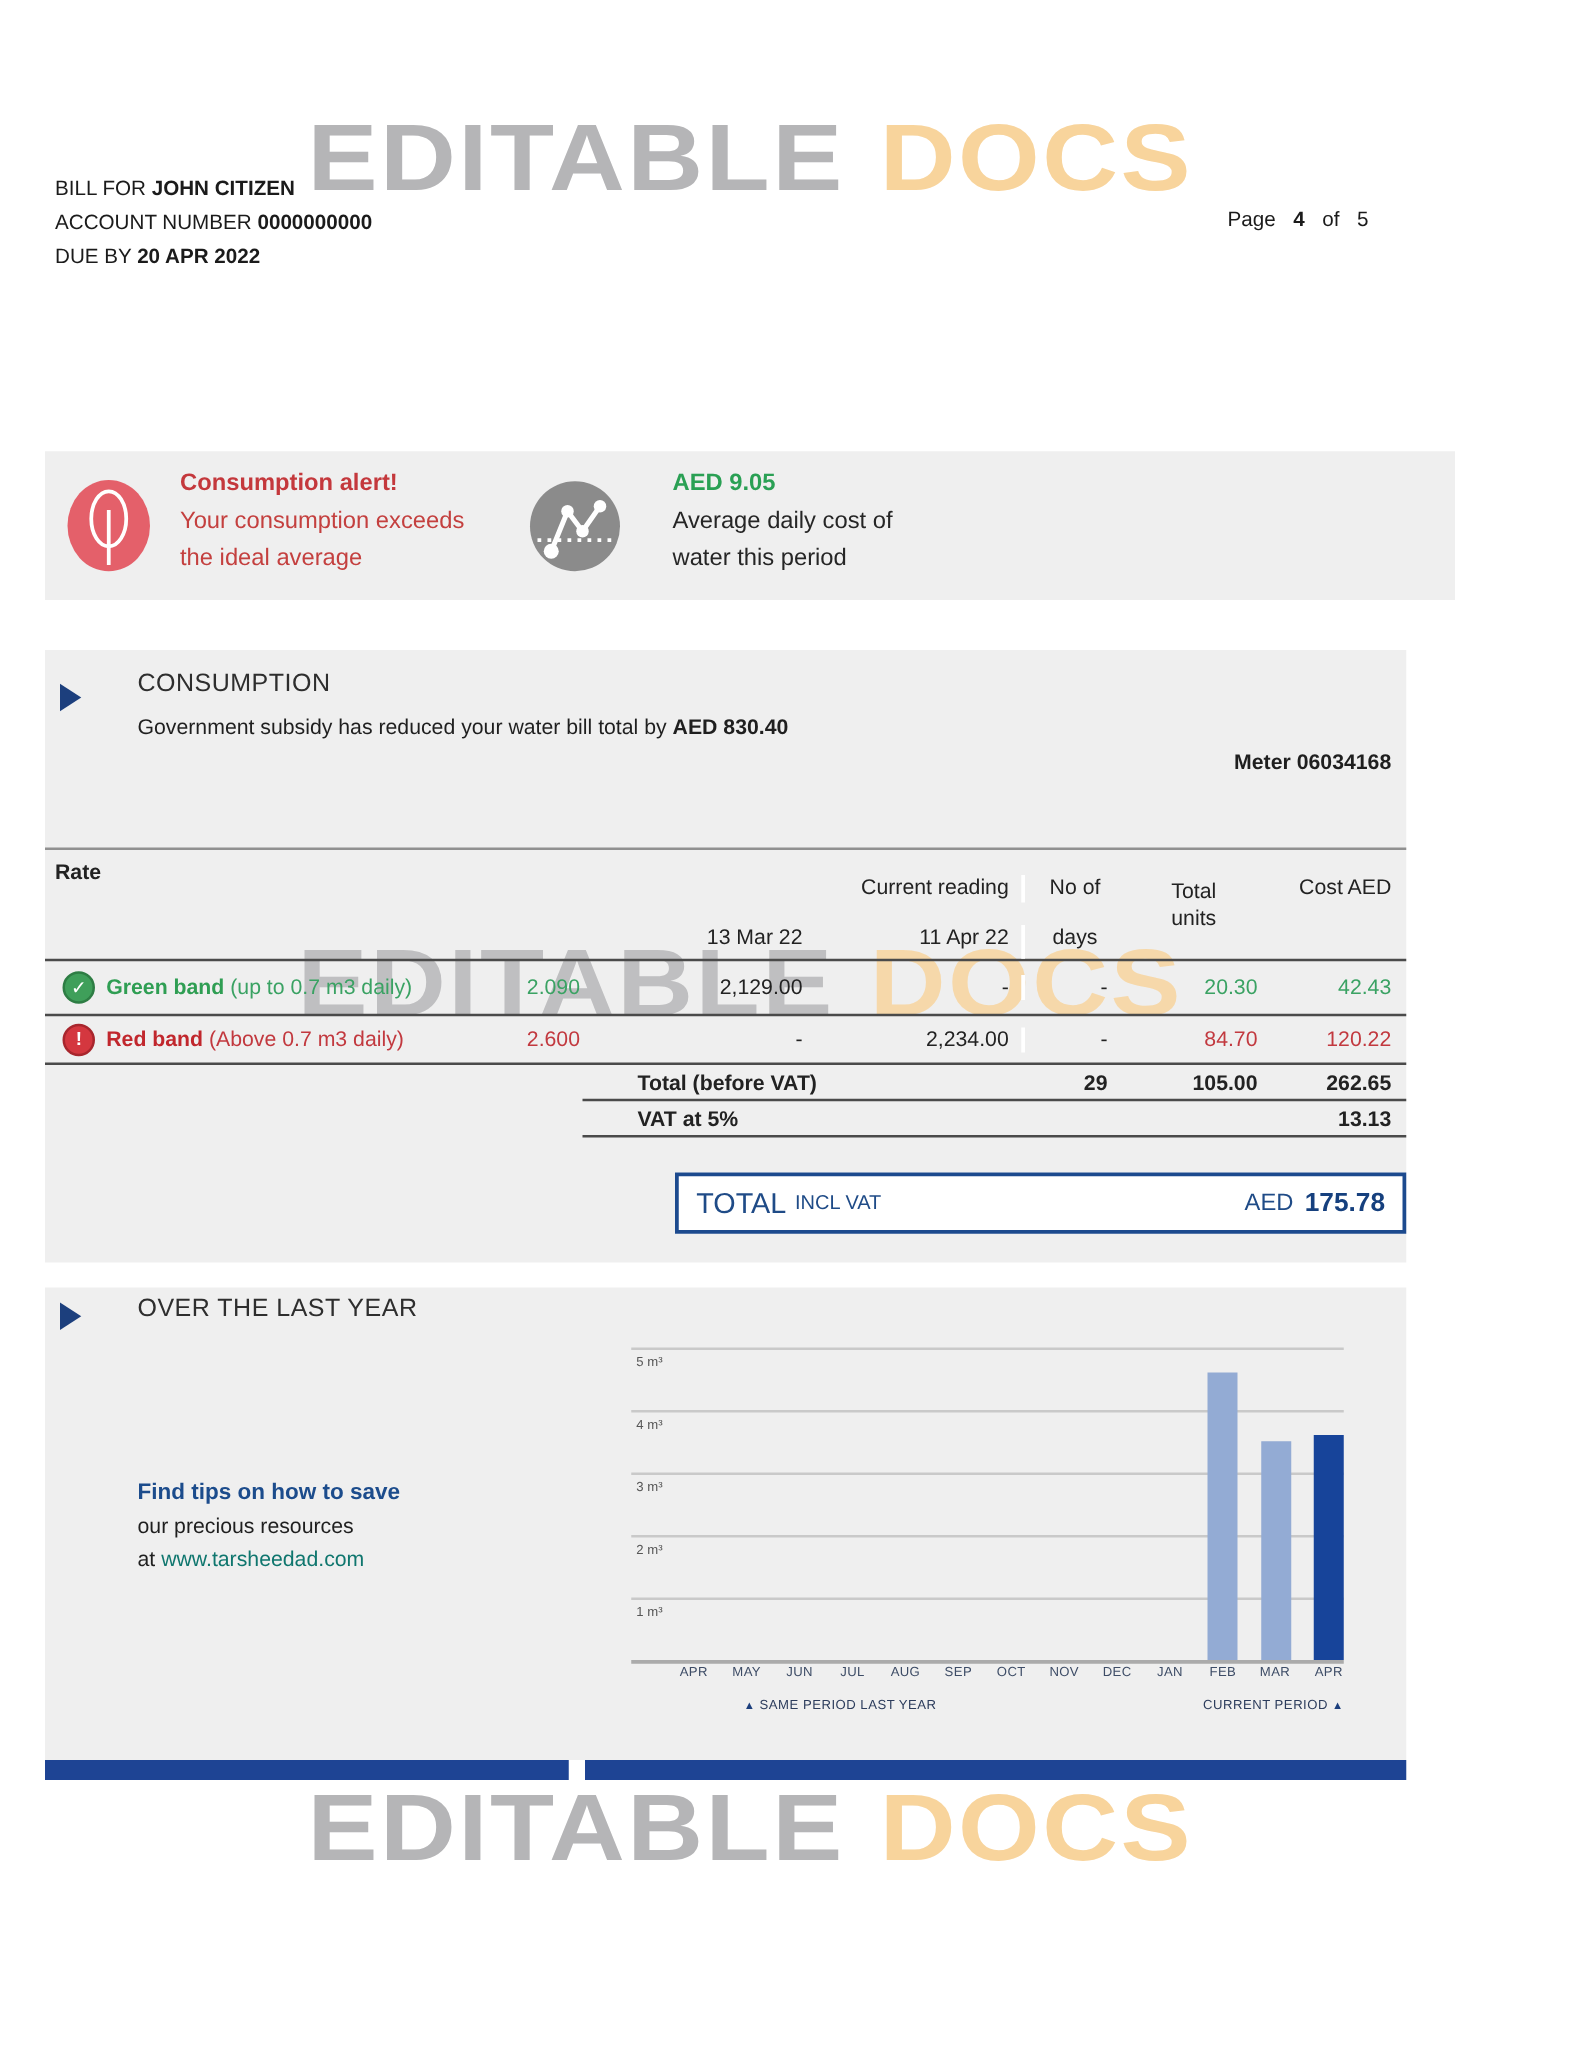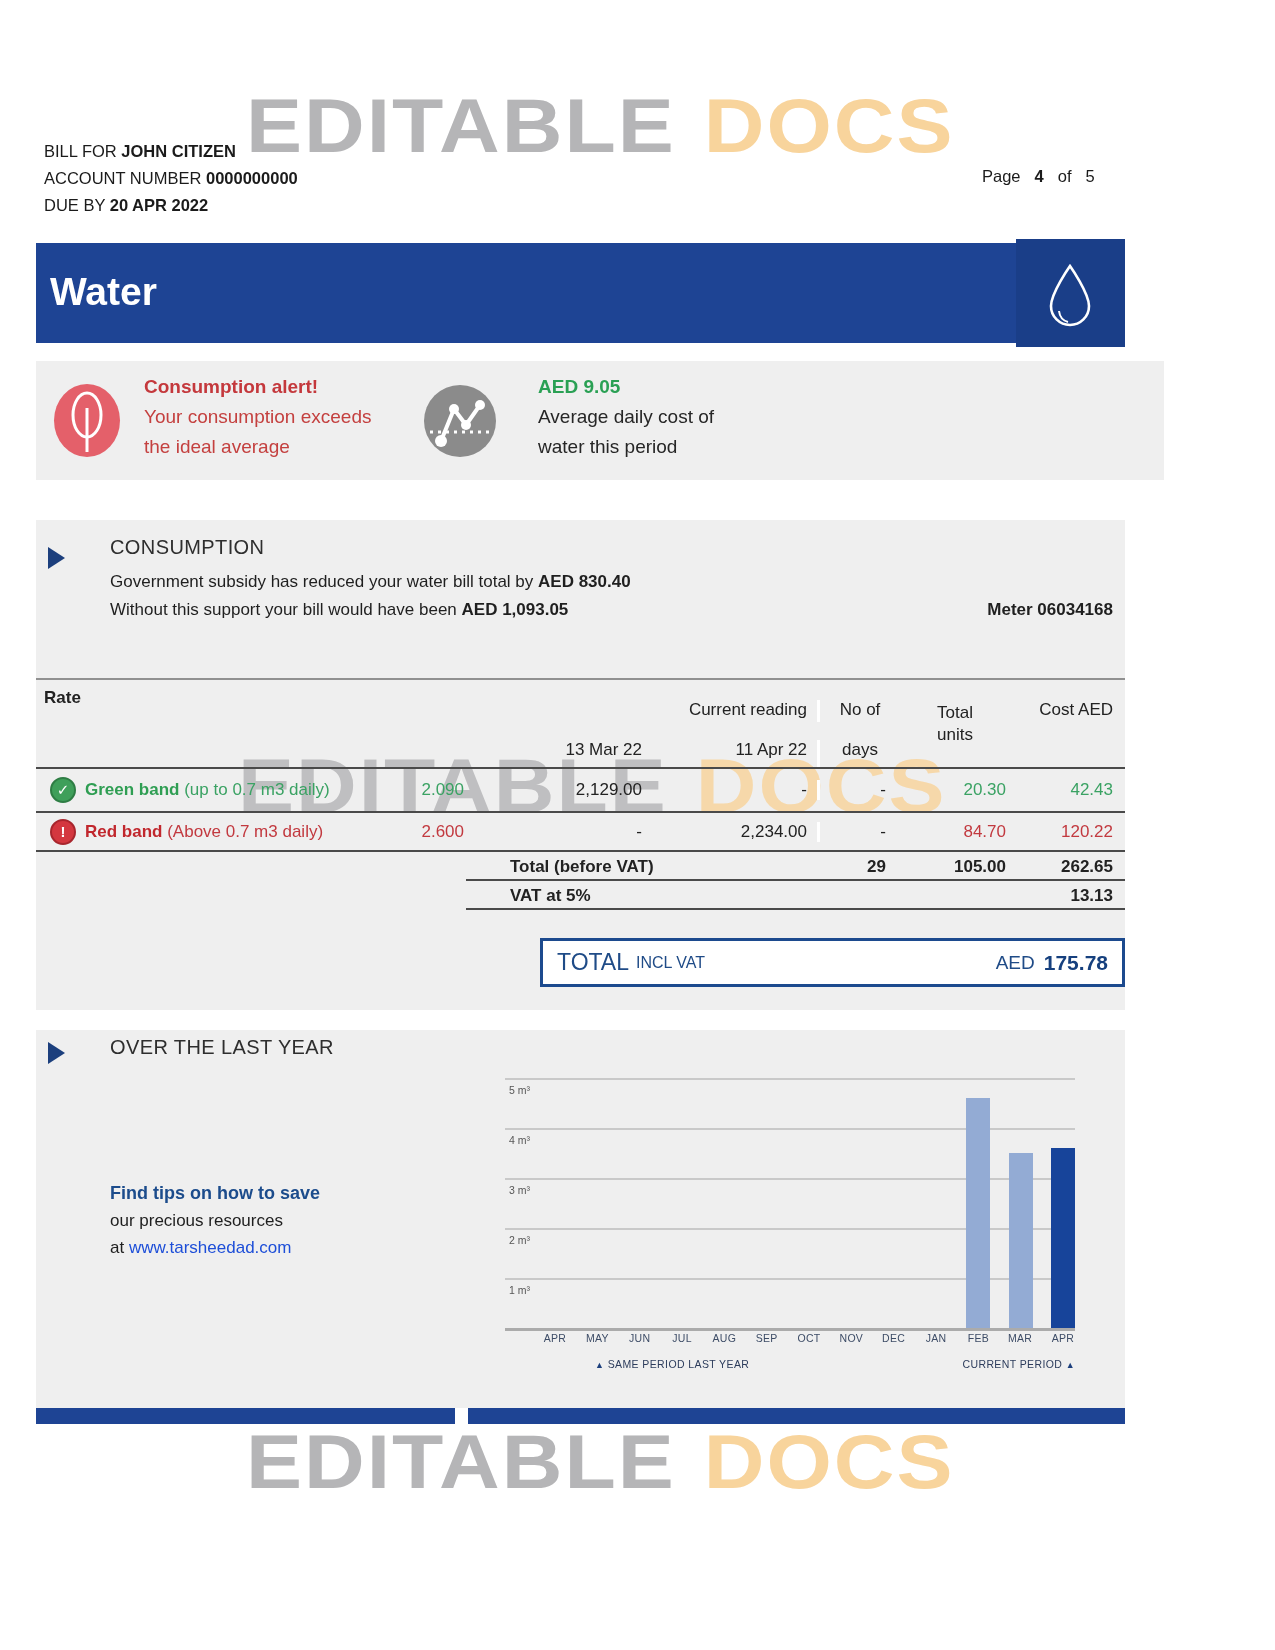--- a/index.html
+++ b/index.html
@@ -81,21 +81,21 @@
 
   .total-box{position:absolute;left:504px;top:418px;width:585px;height:49px;background:#fff;
              border:3px solid #1c4a8e;display:flex;align-items:center;padding:0 14px;box-sizing:border-box;}
   .tb-l1{font-size:23px;color:#1f4b87;}
   .tb-l2{font-size:16px;color:#1f4b87;margin-left:7px;}
   .tb-cur{font-size:19px;color:#1f4b87;margin-left:auto;}
   .tb-amt{font-size:21px;font-weight:bold;color:#16407e;margin-left:9px;}
 
   
   .tips-b{font-weight:bold;color:#1c4c8c;font-size:18px;}
-  .url{color:#1d4ed8;text-decoration:none;}
+  .url{color:#0f766e;text-decoration:none;}
   .chart{position:absolute;left:469px;top:18px;width:570px;height:350px;}
   .plot{position:absolute;left:0;top:0;width:570px;height:280px;}
   .gl{position:absolute;left:0;right:0;height:2px;background:#c9c9c9;}
   .bl{position:absolute;left:0;right:0;bottom:-3px;height:3px;background:#ababab;}
   .yl{position:absolute;left:4px;font-size:10.5px;color:#565656;}
   .bar{position:absolute;bottom:0;width:24px;}
   .months{position:absolute;left:0;top:284px;width:570px;height:16px;}
   .xl{position:absolute;font-size:10.5px;color:#3d4c66;letter-spacing:.3px;transform:translateX(-50%);white-space:nowrap;}
   .legend{position:absolute;left:0;top:310px;width:570px;display:flex;justify-content:space-between;
           font-size:10.5px;color:#2c3c5c;letter-spacing:.4px;}
@@ -115,29 +115,20 @@
 
   <div class="hdr layer">
     <div><span>BILL FOR </span><b>JOHN CITIZEN</b></div>
     <div><span>ACCOUNT NUMBER </span><b>0000000000</b></div>
     <div><span>DUE BY </span><b>20 APR 2022</b></div>
   </div>
   <div class="pagenum">
     <span>Page</span><span class="pg-cur">4</span><span>of</span><span>5</span>
   </div>
 
-  <div class="banner">
-    <div class="banner-title">Water</div>
-    <div class="banner-iconbox">
-      <svg width="52" height="66" viewBox="0 0 52 66">
-        <path d="M26 5 C26 5 7 32 7 45 a19 19 0 0 0 38 0 C45 32 26 5 26 5 Z" fill="none" stroke="#fff" stroke-width="2.6"></path>
-        <path d="M15 50 a12 13 0 0 0 9 11" fill="none" stroke="#fff" stroke-width="2"></path>
-      </svg>
-    </div>
-  </div>
 
   <div class="alert">
     <div class="a-icon1">
       <svg width="66" height="73" viewBox="0 0 66 73">
         <ellipse cx="33" cy="31" rx="14" ry="22" fill="none" stroke="#fff" stroke-width="3"></ellipse>
         <line x1="33" y1="24" x2="33" y2="68" stroke="#fff" stroke-width="3"></line>
       </svg>
     </div>
     <div class="a-text1">
       <div class="a-title">Consumption alert!</div>
@@ -158,21 +149,20 @@
       <div class="a-val">AED 9.05</div>
       <div>Average daily cost of</div>
       <div>water this period</div>
     </div>
   </div>
 
   <div class="cons">
     <div class="tri layer" style="left:12px;top:27px;"></div>
     <div class="sec-head layer" style="left:74px;top:16px;">CONSUMPTION</div>
     <div class="p layer" style="left:74px;top:48px;"><span>Government subsidy has reduced your water bill total by </span><b>AED 830.40</b></div>
-    <div class="p layer" style="left:74px;top:76px;"><span>Without this support your bill would have been </span><b>AED 1,093.05</b></div>
     <div class="p layer" style="right:12px;top:76px;font-weight:bold;">Meter 06034168</div>
 
     <div class="tbl layer">
       <div class="grid7 thead">
         <div class="c-rate">Rate</div>
         <div class="c-cread">Current reading</div>
         <div class="c-noof">No of</div>
         <div class="c-units">
           <div>Total</div>
           <div>units</div>

